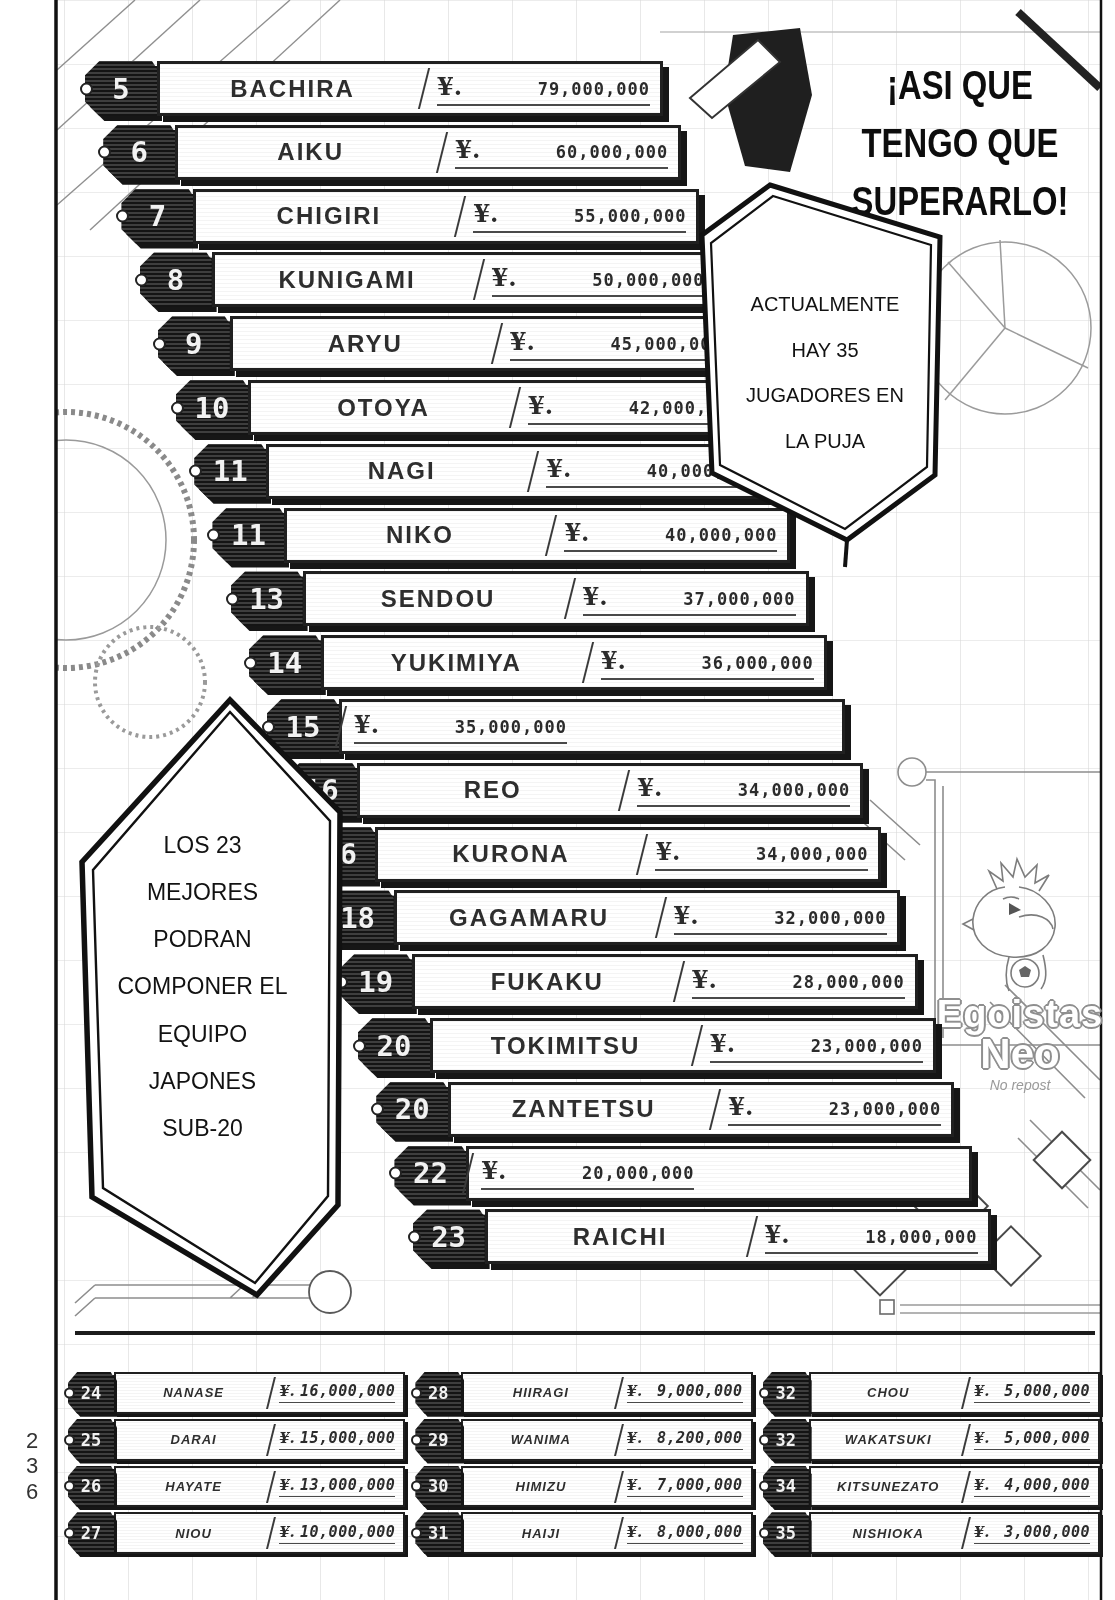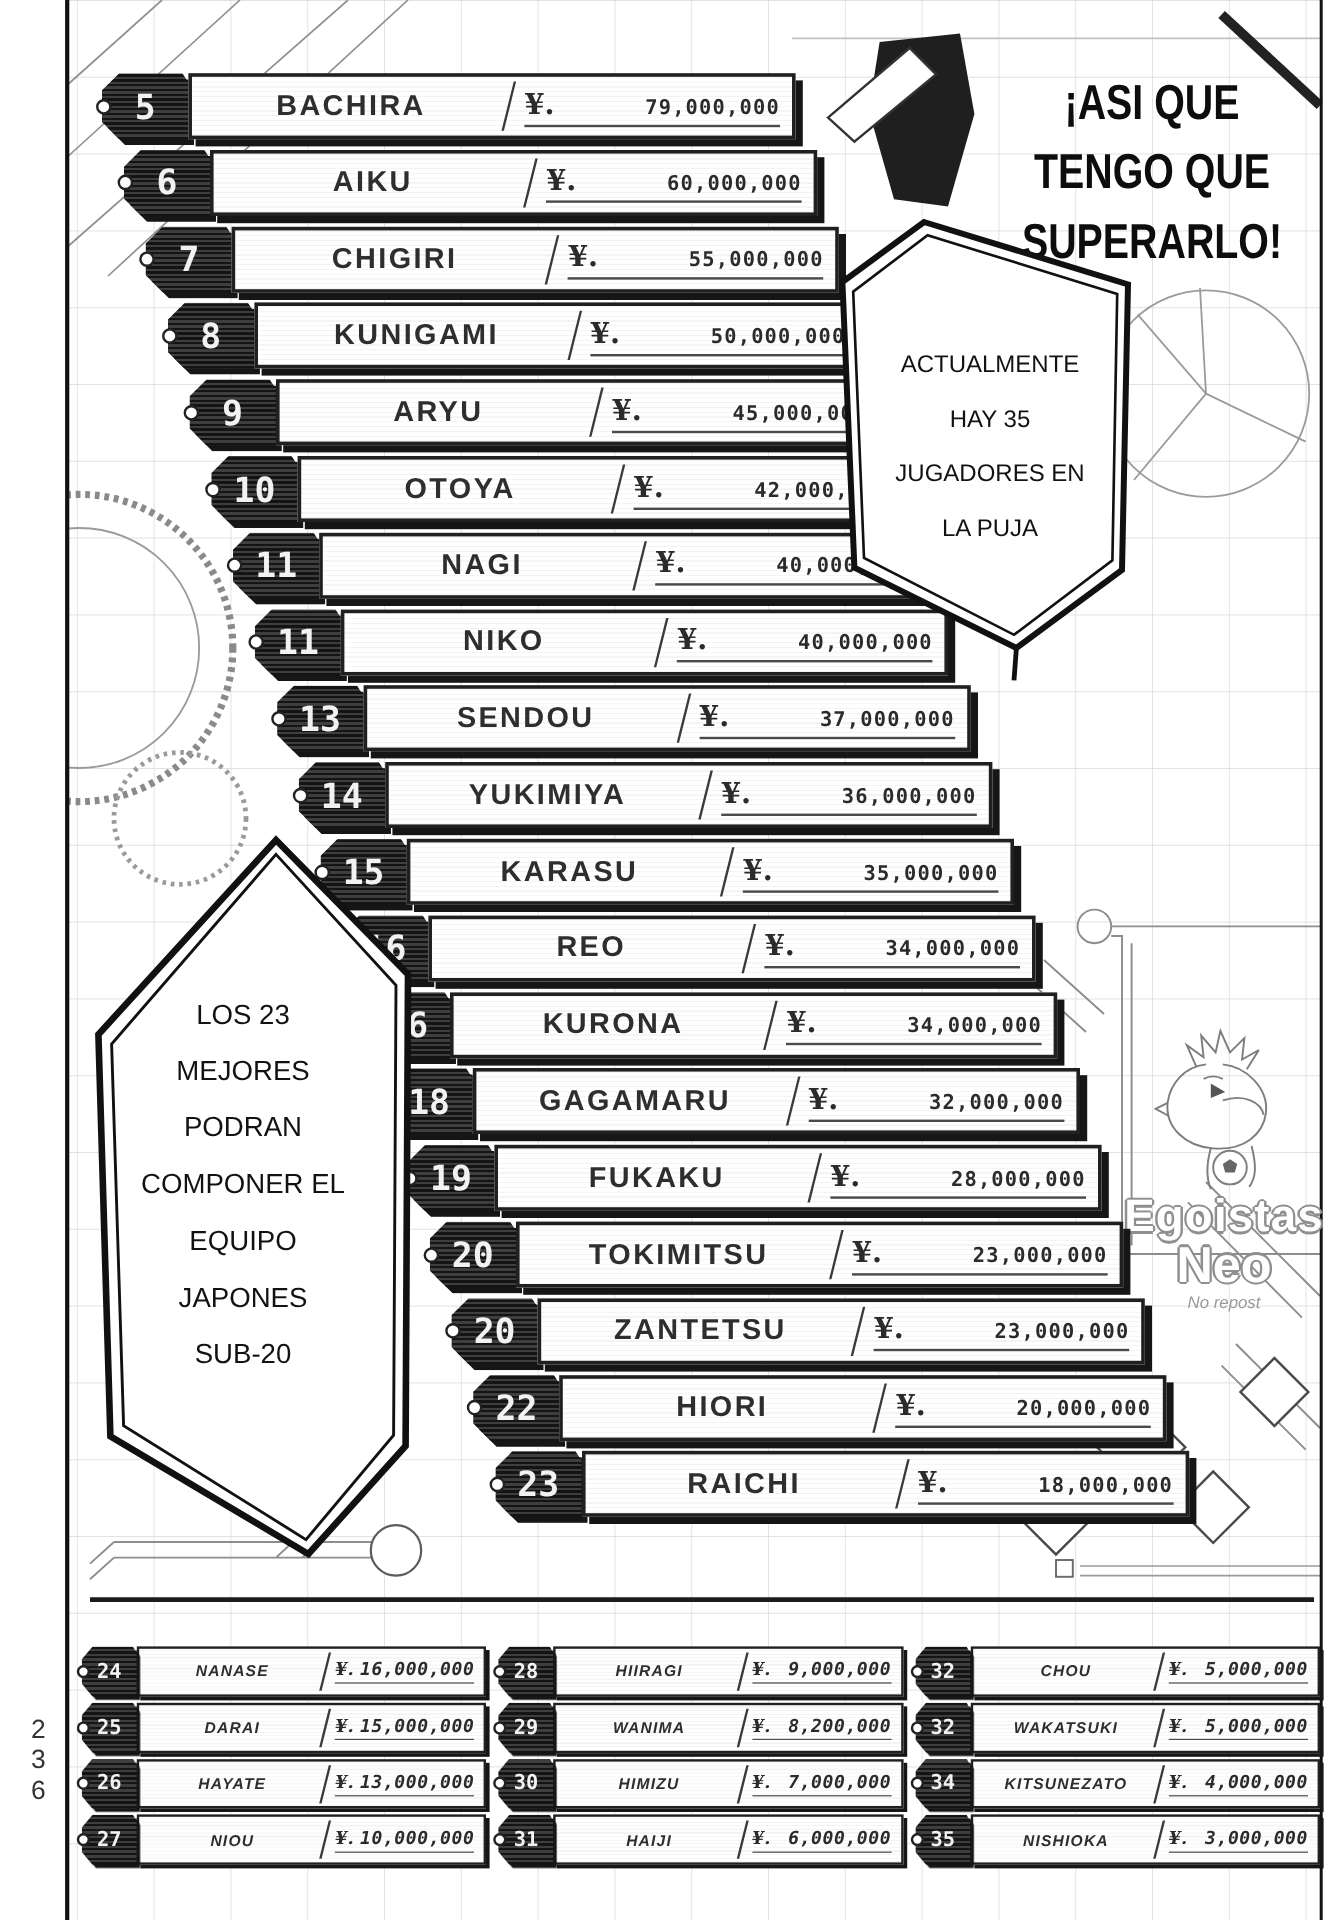--- a/index.html
+++ b/index.html
@@ -357,21 +357,20 @@
   </div>
 
   <div class="m-row" style="--i: 10;">
     <div class="badge-wrap">
       <div class="badge">
         <span>15</span>
       </div>
     </div>
     <span class="pin"></span>
     <div class="bar">
-      <div class="name">KARASU</div>
       <div class="price">
         <div class="price-line">
           <span class="yen">¥.</span>
           <span class="val">35,000,000</span>
         </div>
       </div>
     </div>
   </div>
 
   <div class="m-row" style="--i: 11;">
@@ -483,21 +482,20 @@
   </div>
 
   <div class="m-row" style="--i: 17;">
     <div class="badge-wrap">
       <div class="badge">
         <span>22</span>
       </div>
     </div>
     <span class="pin"></span>
     <div class="bar">
-      <div class="name">HIORI</div>
       <div class="price">
         <div class="price-line">
           <span class="yen">¥.</span>
           <span class="val">20,000,000</span>
         </div>
       </div>
     </div>
   </div>
 
   <div class="m-row" style="--i: 18;">
@@ -651,21 +649,21 @@
         <div class="badge">
           <span>31</span>
         </div>
       </div>
       <span class="pin"></span>
       <div class="b-bar">
         <div class="b-name">HAIJI</div>
         <div class="b-price">
           <div class="price-line">
             <span class="yen">¥.</span>
-            <span class="val">6,000,000</span>
+            <span class="val">8,000,000</span>
           </div>
         </div>
       </div>
     </div>
 
     <div class="b-row" style="--i: 8;">
       <div class="badge-wrap">
         <div class="badge">
           <span>32</span>
         </div>

